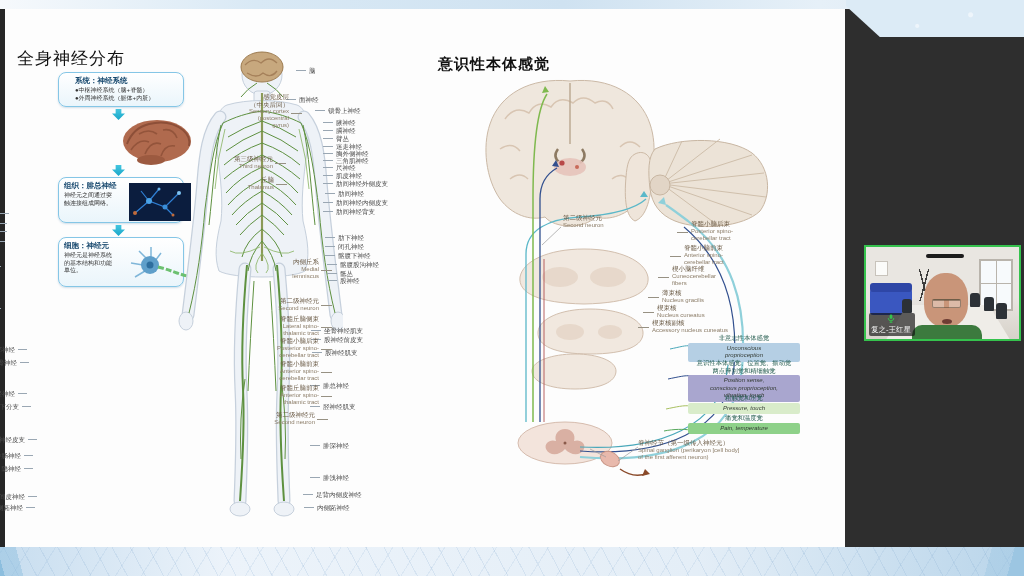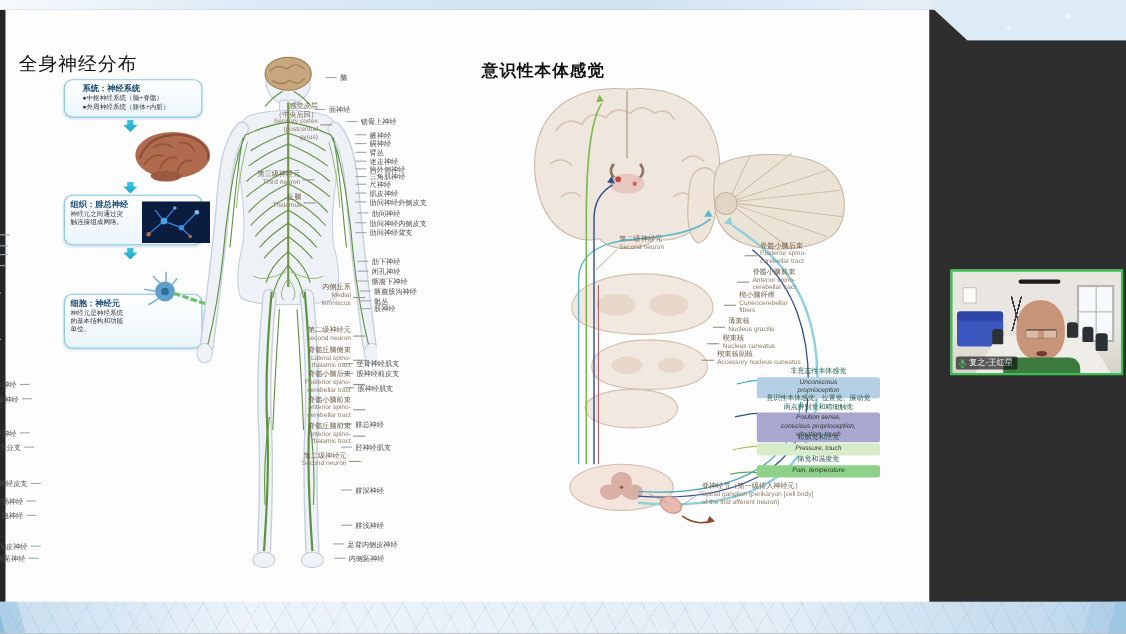--- a/index.html
+++ b/index.html
@@ -80,21 +80,21 @@
   .v-chair{position:absolute;width:10px;height:14px;background:#2c3136;border-radius:3px 3px 1px 1px;}
   .v-person-head{position:absolute;left:58px;top:26px;width:44px;height:54px;background:#c99579;
     border-radius:46% 46% 42% 42%;}
   .v-glasses{position:absolute;left:66px;top:52px;width:29px;height:8px;
     border-top:1px solid #6e5d48;
     background:linear-gradient(90deg,rgba(255,255,255,.35) 0 12px,transparent 12px 17px,rgba(255,255,255,.35) 17px 29px);
     box-shadow:inset 0 0 0 1px rgba(90,75,58,.55);border-radius:2px;}
   .v-mouth{position:absolute;left:76px;top:72px;width:10px;height:5px;background:#6e3c33;border-radius:50%;}
   .v-shirt{position:absolute;left:46px;top:78px;width:70px;height:18px;background:#3c7a3e;border-radius:10px 10px 0 0;}
   .name-tag{position:absolute;left:3px;bottom:3px;display:flex;align-items:center;gap:2px;
-    background:rgba(15,15,15,.66);border-radius:2px;padding:1px 4px 1px 2px;}
+    background:rgba(15,15,15,.66);border-radius:2px;padding:1px 4px 1px 2px;flex-direction:column;}
   .name-tag .nm{color:#f2f2f2;font-size:7.5px;}
   svg{display:block;}
 </style>
 </head>
 <body>
 
 <div id="root">
 
   <div class="top-band"></div>
 
@@ -125,21 +125,21 @@
       <rect width="62" height="38" fill="#0b1d3e"></rect>
       <path d="M6,30 L20,18 L36,24 L50,10 M20,18 L30,6 M36,24 L44,32 M12,8 L20,18" stroke="#2f7fd4" stroke-width="1.2" fill="none"></path>
       <circle cx="20" cy="18" r="3" fill="#4aa3e8"></circle>
         <circle cx="36" cy="24" r="2.5" fill="#3b8ed8"></circle>
       <circle cx="50" cy="10" r="2" fill="#7fc4f2"></circle>
         <circle cx="30" cy="6" r="1.5" fill="#6ab4ec"></circle>
       <circle cx="6" cy="30" r="2" fill="#c06a3a"></circle>
         <circle cx="44" cy="32" r="1.5" fill="#c06a3a"></circle>
     </svg>
     <div class="farrow" style="left:107px;top:216px;"></div>
-    <div class="fbox" style="left:53px;top:228px;height:50px;margin-top:30px;">
+    <div class="fbox" style="left:53px;top:228px;height:50px;">
       <div class="h">细胞：神经元</div>
       <div class="b">神经元是神经系统
 的基本结构和功能
 单位。</div>
     </div>
     <svg class="fimg" style="left:116px;top:232px;" width="78" height="48" viewBox="0 0 78 48">
       <path d="M18,10 L26,18 M10,22 L22,24 M14,36 L24,30 M30,6 L30,16 M40,12 L34,20" stroke="#7fb6d9" stroke-width="1.5" fill="none"></path>
       <circle cx="29" cy="24" r="9" fill="#5f9fca"></circle>
         <circle cx="29" cy="24" r="3.5" fill="#2e6e9e"></circle>
       <path d="M37,26 C46,28 50,30 56,32 C62,34 68,36 74,36" stroke="#6cc070" stroke-width="3" fill="none" stroke-dasharray="6 2"></path>

